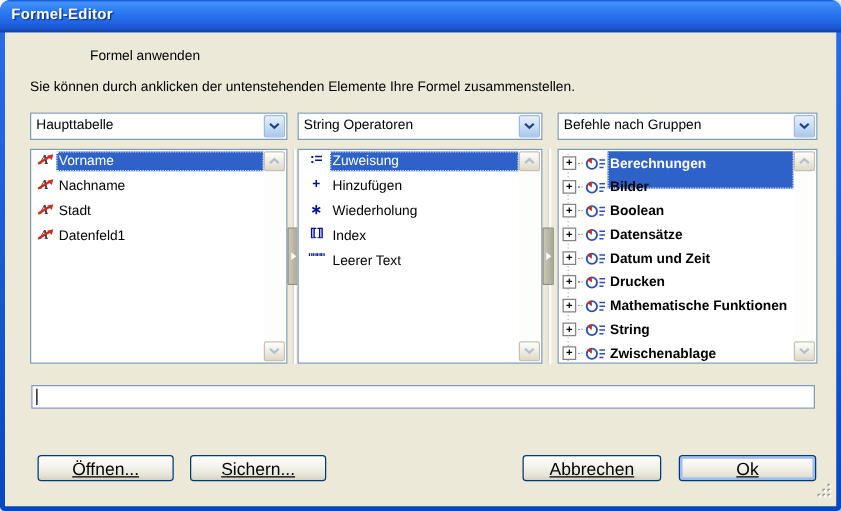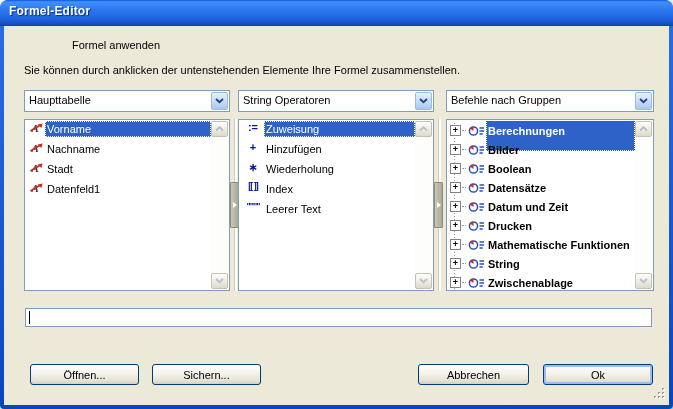--- a/index.html
+++ b/index.html
@@ -67,21 +67,21 @@
   .split-arrow{width:0;height:0;border-top:3px solid transparent;border-bottom:3px solid transparent;border-left:4px solid #fff;}
 
   
   .formula{position:absolute;left:21px;top:282px;width:627px;height:19px;background:#fff;border:1px solid #7f9db9;
            box-sizing:border-box;font-size:11px;font-family:"Liberation Sans",sans-serif;padding:2px 3px;outline:none;}
   .caret{position:absolute;left:25px;top:285px;width:1px;height:13px;background:#000;}
 
   
   .btn{position:absolute;top:338px;height:21px;border:1px solid #003c74;border-radius:3px;box-sizing:border-box;
        background:linear-gradient(180deg,#ffffff 0%,#f4f2ec 45%,#e7e3d6 80%,#d6d1c1 100%);
-       font-size:11px;font-family:"Liberation Sans",sans-serif;color:#000;text-align:center;cursor:default;}
+       font-size:14px;font-family:"Liberation Sans",sans-serif;color:#000;text-align:center;cursor:default;text-decoration:underline;}
   .btn-open{left:26px;width:109px;}
   .btn-save{left:148px;width:109px;}
   .btn-cancel{left:414px;width:111px;}
   .btn-ok{left:539px;width:110px;box-shadow:inset 0 0 0 2px #9cbcf2;}
 
   .grip{position:absolute;right:3px;bottom:3px;}
 </style>
 </head>
 <body>
 

